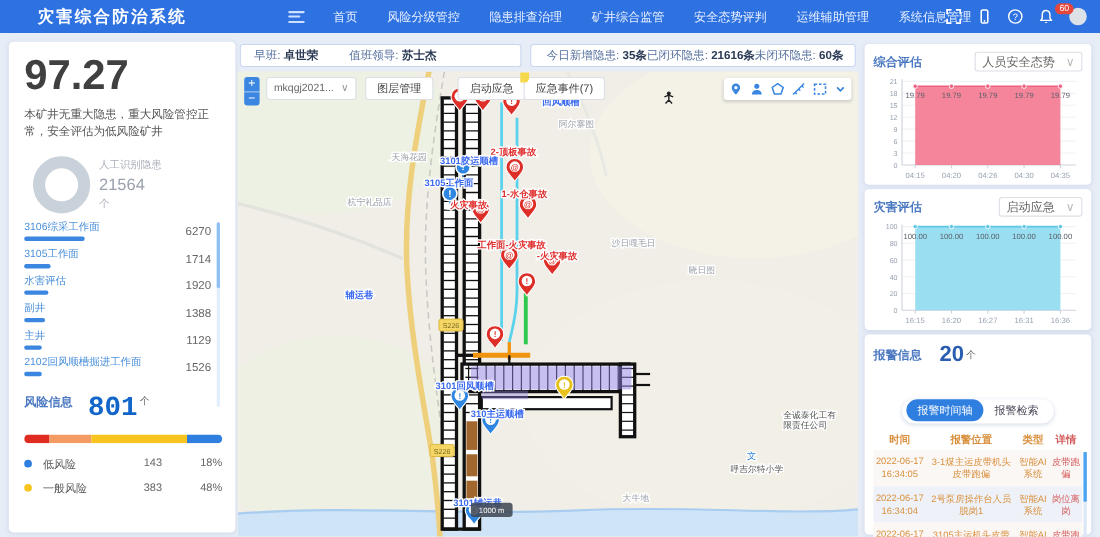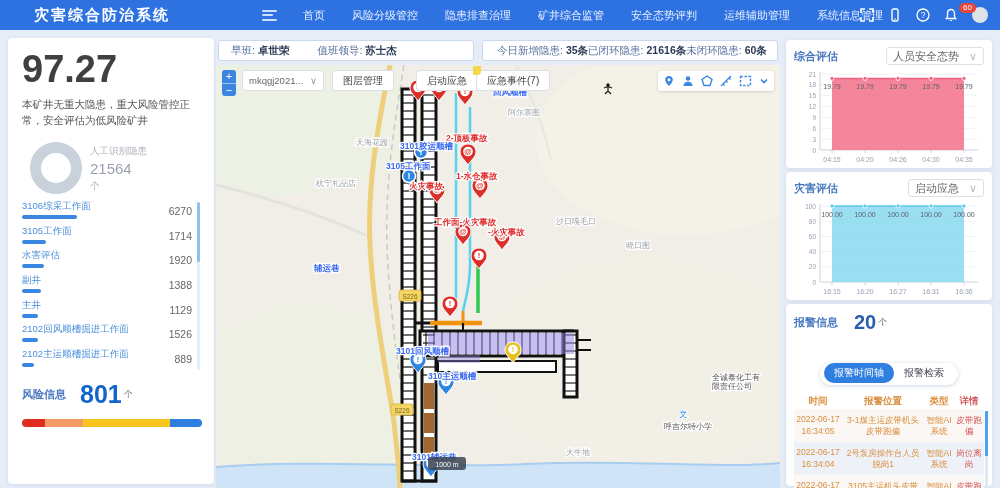--- a/index.html
+++ b/index.html
@@ -35,21 +35,21 @@
   .donut { width:52px; height:52px; border-radius:50%; border:11px solid #c9d2da; margin:0 8px; }
   .ident-col2 { font-size:9.5px; color:#a9b0ba; line-height:1.4; }
   .ident-col2 .n { font-size:15px; color:#9aa2ae; }
   .loc-list { margin-top:6px; position:relative; padding-right:10px; }
   .loc-scroll { position:absolute; right:2px; top:2px; width:3px; height:168px; background:#e2eefb; border-radius:2px; }
   .loc-scroll i { display:block; width:3px; height:60px; background:#8fc0f2; border-radius:2px; }
   .loc-item { height:24.6px; position:relative; }
   .loc-name { font-size:9.5px; color:#4a90d9; }
   .loc-bar { height:4px; border-radius:2px; background:#3a86e0; margin-top:2px; }
   .loc-val { position:absolute; right:0; top:5px; font-size:10.5px; color:#666; }
-  .risk-head { margin-top:10px; display:flex; align-items:center; }
+  .risk-head { margin-top:10px; display:flex; align-items:flex-start;font-family:Liberation Mono, monospace; }
   .risk-label { font-size:11px; color:#4a78c0; font-weight:bold; }
   .risk-num { font-size:25px; font-weight:bold; color:#1266c9; margin-left:14px; line-height:1; }
   .risk-unit { font-size:9px; color:#666; margin-left:2px; }
   .risk-bar { display:flex; height:8px; border-radius:4px; overflow:hidden; margin-top:12px; }
   .risk-bar span { display:block; height:8px; }
   .risk-legend { margin-top:8px; }
   .leg-row { display:flex; align-items:center; height:22px; font-size:10px; color:#555; }
   .leg-dot { width:7px; height:7px; border-radius:50%; margin-right:10px; }
   .leg-name { width:70px; }
   .leg-count { width:60px; text-align:center; color:#666; }
@@ -195,36 +195,45 @@
       <div class="loc-item">
         <div class="loc-name">主井</div>
         <div class="loc-bar" style="width: 15.7004px;"></div>
         <div class="loc-val">1129</div>
       </div>
       <div class="loc-item">
         <div class="loc-name">2102回风顺槽掘进工作面</div>
         <div class="loc-bar" style="width: 15.5196px;"></div>
         <div class="loc-val">1526</div>
       </div>
-      <div class="loc-item">
-        <div class="loc-name">2102主运顺槽掘进工作面</div>
-        <div class="loc-bar" style="width: 12.3628px;"></div>
-        <div class="loc-val">889</div>
-      </div>
     </div>
   <div class="risk-head">
     <span class="risk-label">风险信息</span>
     <span class="risk-num">801</span>
     <span class="risk-unit">个</span>
   </div>
   <div class="risk-bar" id="riskBar">
       <span style="background: rgb(224, 43, 32); width: 13%;"></span>
       <span style="background: rgb(244, 155, 99); width: 21%;"></span>
       <span style="background: rgb(247, 197, 30); width: 48%;"></span>
       <span style="background: rgb(47, 127, 224); width: 18%;"></span>
+    </div>
+  <div class="risk-legend" id="riskLegend">
+      <div class="leg-row">
+        <span class="leg-dot" style="background: rgb(47, 127, 224);"></span>
+        <span class="leg-name">低风险</span>
+        <span class="leg-count">143</span>
+        <span class="leg-pct">18%</span>
+      </div>
+      <div class="leg-row">
+        <span class="leg-dot" style="background: rgb(247, 197, 30);"></span>
+        <span class="leg-name">一般风险</span>
+        <span class="leg-count">383</span>
+        <span class="leg-pct">48%</span>
+      </div>
     </div>
 </div>
 
 <div class="info-box" id="shift-box">
   <span>早班:</span>
   <b>卓世荣</b>
   <span style="margin-left:28px">值班领导:</span>
   <b>苏士杰</b>
 </div>
 <div class="info-box" id="stat-box">

